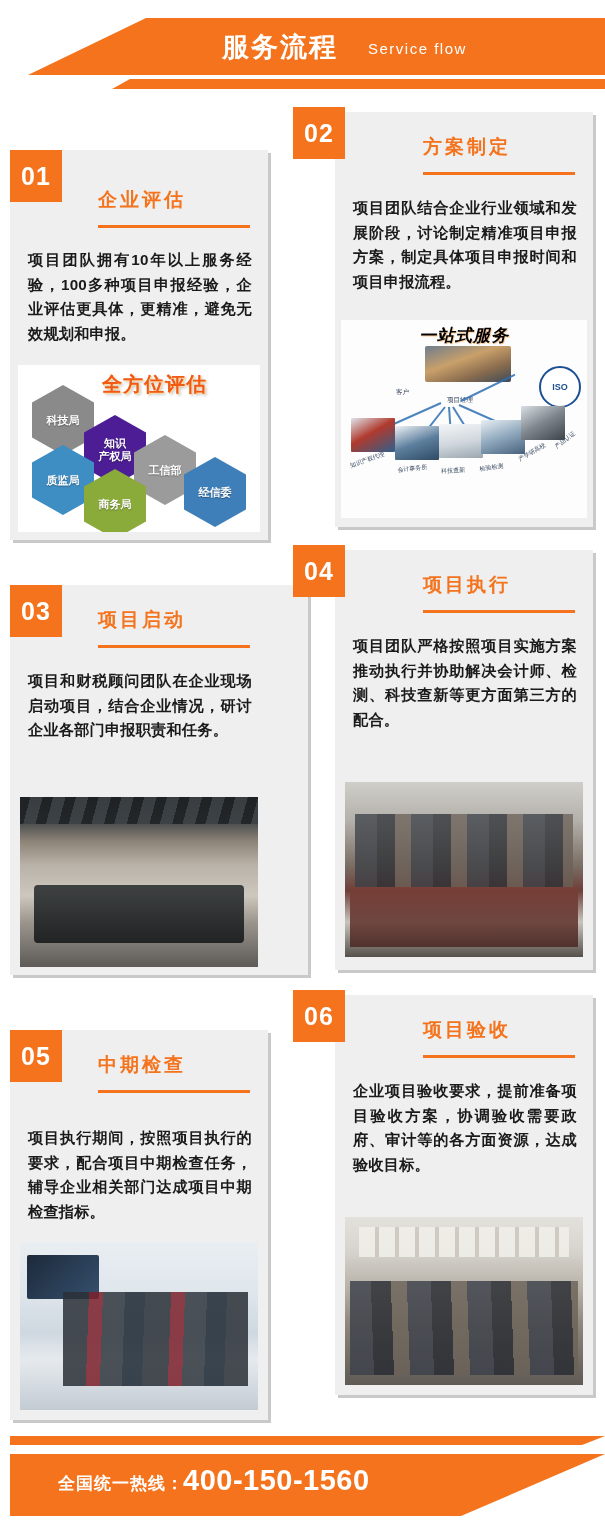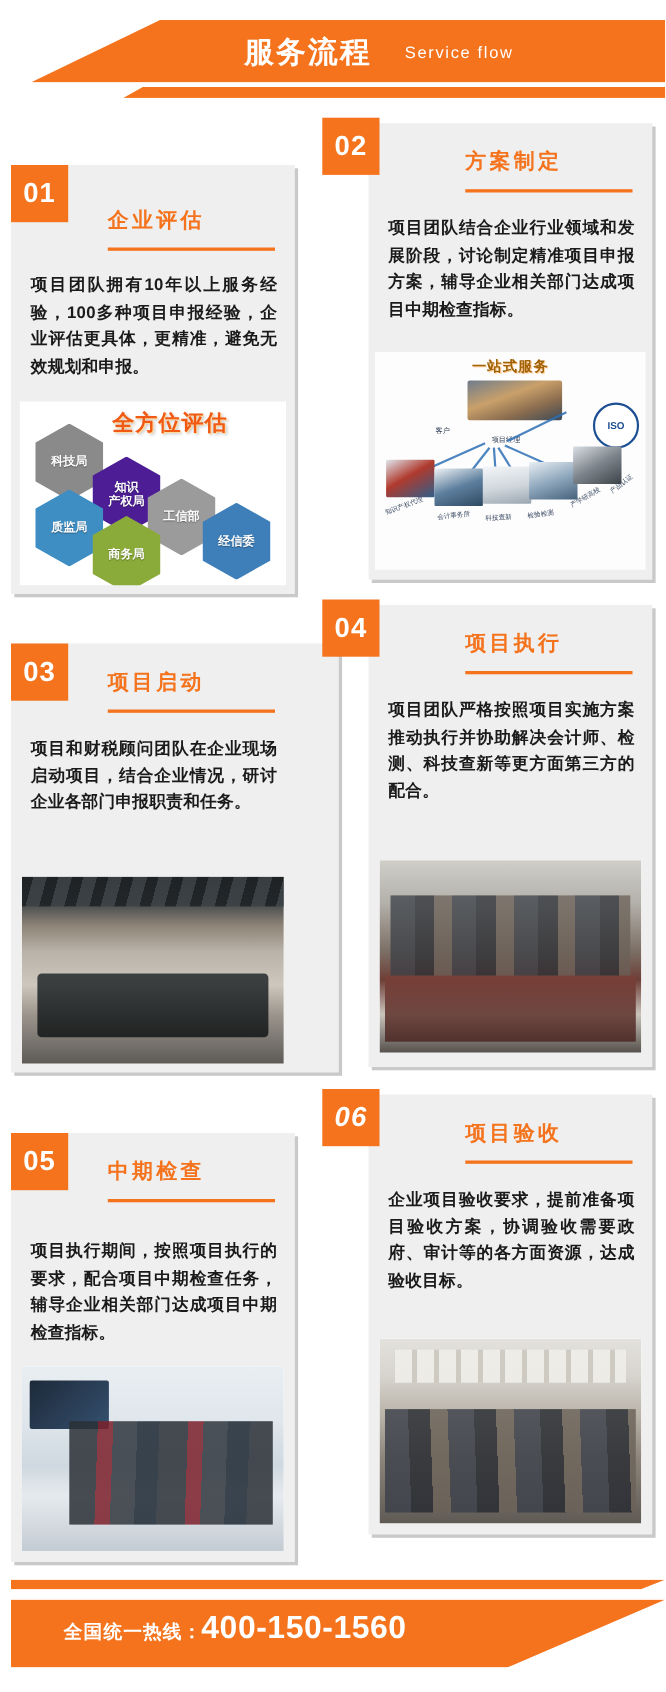--- a/index.html
+++ b/index.html
@@ -66,21 +66,21 @@
     clip-path: polygon(50% 0%, 100% 25%, 100% 75%, 50% 100%, 0% 75%, 0% 25%);
     display: flex; align-items: center; justify-content: center;
     color: #fff; font-size: 11px; font-weight: bold; text-align: center;
     line-height: 13px; text-shadow: 0 1px 1px rgba(0,0,0,.35); padding: 0 4px;
   }
 
   
   .oss { position: absolute; background: #fdfdfd; overflow: hidden; }
   .oss-title {
     position: absolute; left: 50%; transform: translateX(-50%); top: 4px;
-    font-size: 13px; font-weight: bold; color: #a16207;
+    font-size: 17px; font-weight: bold; font-style: italic; color: #000000;
     letter-spacing: 1px; text-shadow: 1px 1px 0 #ffcf9d; white-space: nowrap; z-index: 4;
   }
   .oss-photo {
     position: absolute; left: 84px; top: 26px; width: 86px; height: 36px;
     background: linear-gradient(160deg,#6f7d8c 0%,#c9a06a 40%,#8a6c4e 70%,#3e4a57 100%);
     border-radius: 2px;
   }
   .oss-node {
     position: absolute; font-size: 6.5px; color: #2a3a52; white-space: nowrap;
   }
@@ -171,21 +171,21 @@
       <div class="hex" style="left:116px; top:70px; background:#9b9b9b;">工信部</div>
       <div class="hex" style="left:66px; top:104px; background:#8aab3a;">商务局</div>
       <div class="hex" style="left:166px; top:92px; background:#3e7fba;">经信委</div>
     </div>
   </div>
 
   <div class="badge" style="left:293px; top:107px;">02</div>
   <div class="card" style="left:335px; top:112px; width:258px; height:415px;">
     <div class="card-title" style="left:88px; top:22px;">方案制定</div>
     <div class="title-rule" style="left:88px; top:60px; width:152px;"></div>
-    <div class="card-body" style="left:18px; top:84px; width:224px;">项目团队结合企业行业领域和发展阶段，讨论制定精准项目申报方案，辅导企业相关部门达成项目中期检查指标。</div>
+    <div class="card-body" style="left:18px; top:84px; width:224px;">项目团队结合企业行业领域和发展阶段，讨论制定精准项目申报方案，制定具体项目申报时间和项目申报流程。</div>
 
     <div class="oss" style="left:6px; top:208px; width:246px; height:198px;">
       <div class="oss-title">一站式服务</div>
       <div class="oss-photo"></div>
 
       <div class="oss-node" style="left:55px; top:68px;">客户</div>
       <div class="oss-node" style="left:106px; top:76px;">项目经理</div>
 
       <div class="oss-arrow" style="left:120px; top:80px; width:60px; transform:rotate(-26deg);"></div>
       <div class="oss-arrow" style="left:118px; top:84px; width:66px; transform:rotate(24deg);"></div>
@@ -235,21 +235,21 @@
   <div class="card" style="left:335px; top:550px; width:258px; height:420px;">
     <div class="card-title" style="left:88px; top:22px;">项目执行</div>
     <div class="title-rule" style="left:88px; top:60px; width:152px;"></div>
     <div class="card-body" style="left:18px; top:84px; width:224px;">项目团队严格按照项目实施方案推动执行并协助解决会计师、检测、科技查新等更方面第三方的配合。</div>
     <div class="card-media" style="left:10px; top:232px; width:238px; height:175px;">
       <div class="photo ph-meet"></div>
     </div>
   </div>
   <div class="badge" style="left:10px; top:1030px;">05</div>
 
-  <div class="badge" style="left:293px; top:990px; z-index:6;font-style:italic;">06</div>
+  <div class="badge" style="left:293px; top:990px; z-index:6;">06</div>
   <div class="card" style="left:335px; top:995px; width:258px; height:400px;">
     <div class="card-title" style="left:88px; top:22px;">项目验收</div>
     <div class="title-rule" style="left:88px; top:60px; width:152px;"></div>
     <div class="card-body" style="left:18px; top:84px; width:224px;">企业项目验收要求，提前准备项目验收方案，协调验收需要政府、审计等的各方面资源，达成验收目标。</div>
     <div class="card-media" style="left:10px; top:222px; width:238px; height:168px;">
       <div class="photo ph-board"></div>
     </div>
   </div>
 
   <div class="footer">

